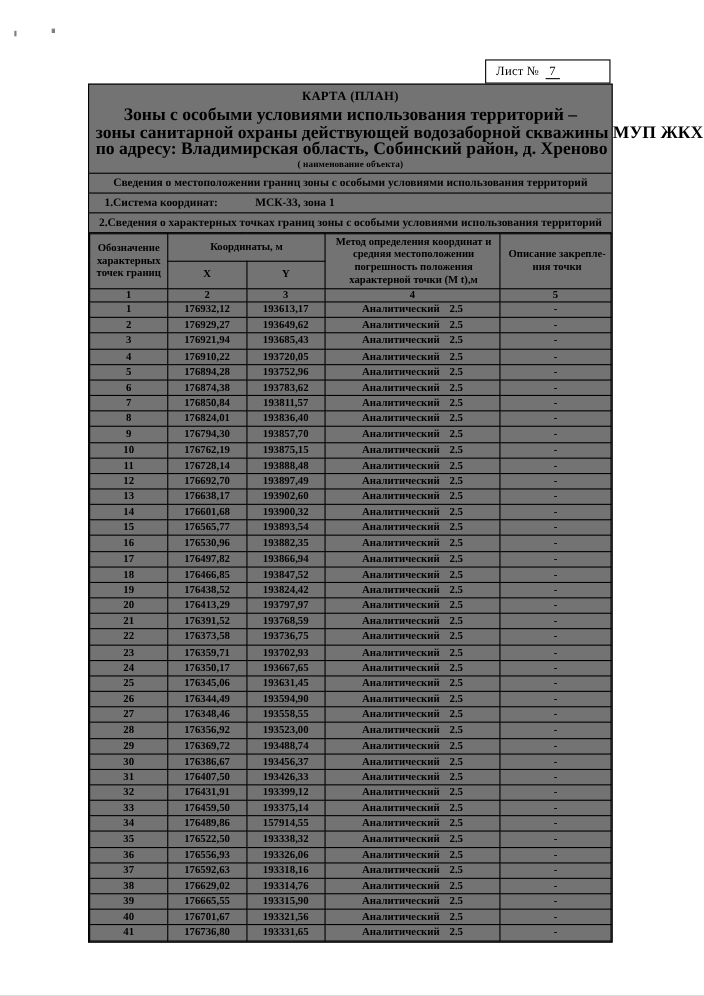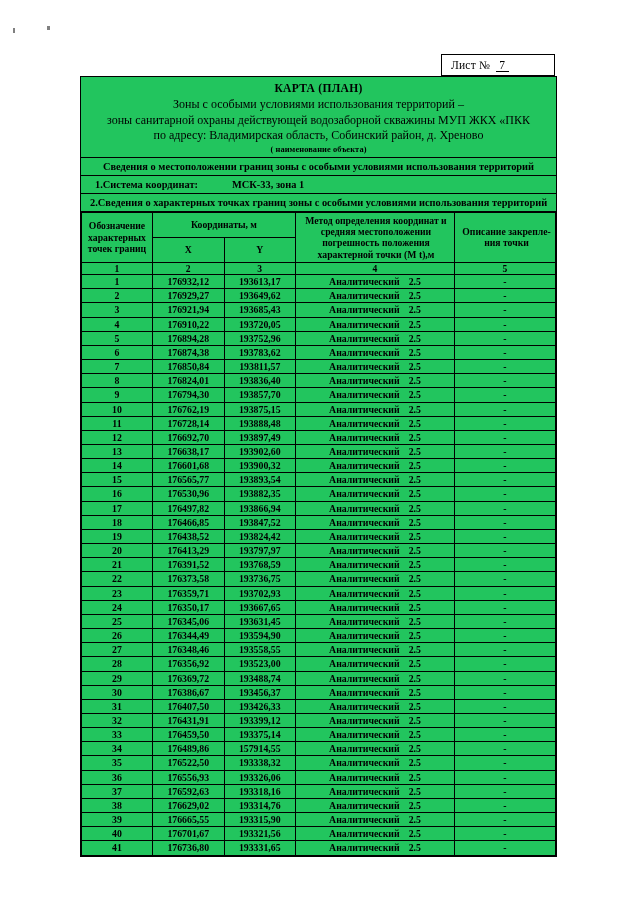--- a/index.html
+++ b/index.html
@@ -51,38 +51,38 @@
   }
 
   
   #doc-frame {
     position: absolute;
     left: 80px;
     top: 76px;
     width: 477px;
     border: 1.5px solid #000;
     box-sizing: border-box;
-    background: #22c55e;
+    background: #737373;
   }
 
   
   #title-block {
     border-bottom: 1.3px solid #000;
     padding: 5px 6px 3px 6px;
     text-align: center;
   }
   #doc-main-title {
     font-size: 11.5px;
     font-weight: bold;
     letter-spacing: .3px;
     margin-bottom: 3px;
   }
   .title-line {
-    font-size: 12px;
-    font-weight: normal;
+    font-size: 16px;
+    font-weight: bold;
     line-height: 15.5px;
     white-space: nowrap;
   }
   #object-caption {
     font-size: 8.4px;
     font-weight: bold;
     margin-top: 1px;
     letter-spacing: .1px;
   }
 

